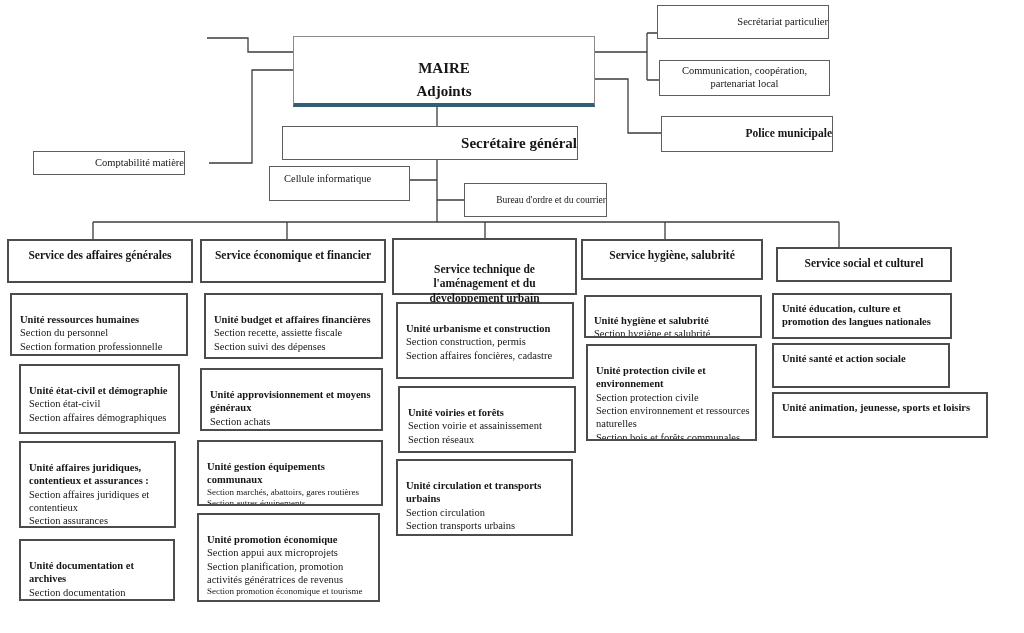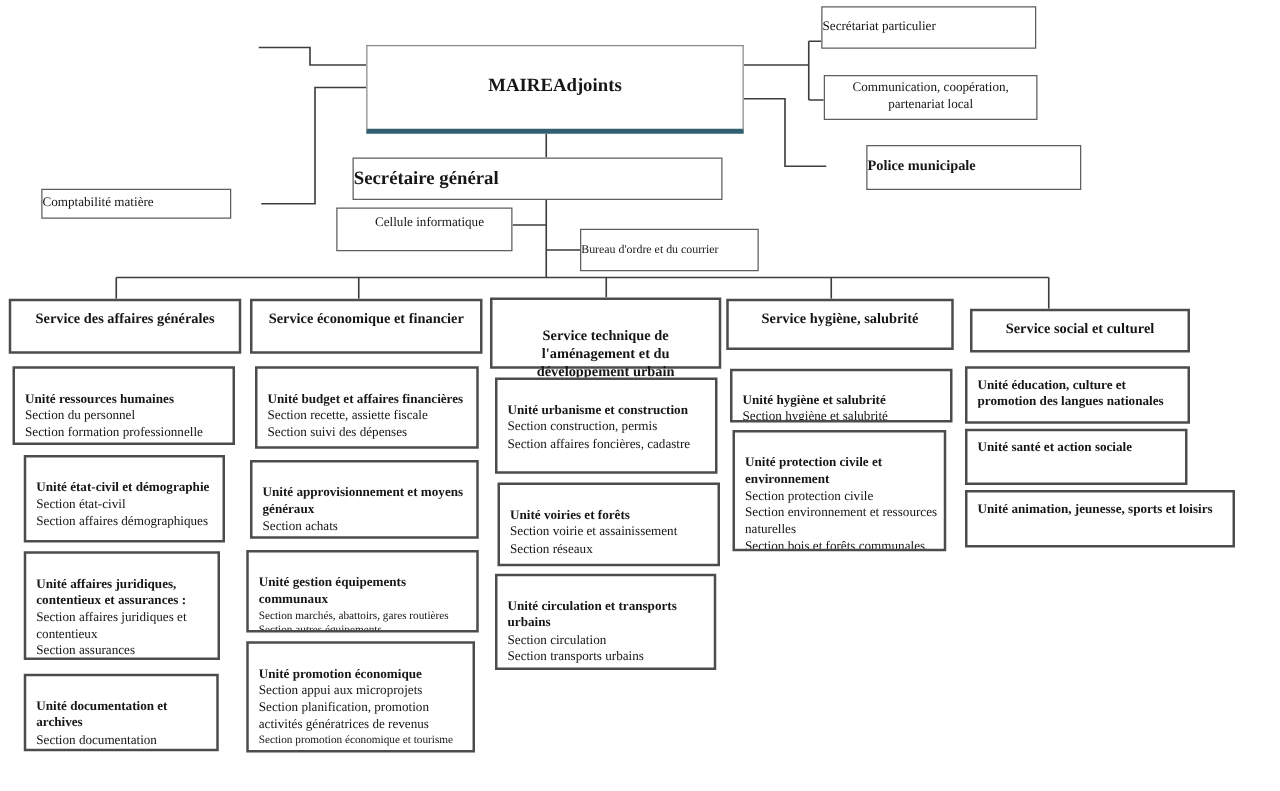--- a/index.html
+++ b/index.html
@@ -1,25 +1,25 @@
 <!DOCTYPE html>
 <html><head>
 <meta charset="utf-8">
 <style>
   html,body{margin:0;padding:0;background:#fff;}
   .stage{position:relative;width:1024px;height:633px;background:#fff;overflow:hidden;
          font-family:"Liberation Serif","DejaVu Serif",serif;color:#161616;}
   .lines{position:absolute;left:0;top:0;width:1024px;height:633px;}
   .box{position:absolute;background:#fff;border:2px solid #4c4c4c;box-sizing:border-box;}
   .thin{border-width:1px;border-color:#5e5e5e;}
-  .center{display:flex;align-items:center;justify-content:flex-start;text-align:center;}
+  .center{display:flex;align-items:center;justify-content:flex-end;text-align:center;}
   .fs10{font-size:10.5px;line-height:1.2;}
   .fs9{font-size:9.5px;}
-  .bold{font-weight:bold;margin-left:32px;}
-  .maire{display:flex;flex-direction:row;align-items:center;justify-content:center;
+  .bold{font-weight:bold;}
+  .maire{display:flex;flex-direction:column;align-items:center;justify-content:flex-end;
          font-weight:bold;font-size:15px;line-height:1.55;border:1px solid #8a8a8a;
          border-bottom:4px solid #2f5f70;}
   .sg{font-weight:bold;font-size:15px;}
   .hdr{font-weight:bold;font-size:11.5px;text-align:center;padding:7px 7px 0 7px;line-height:1.25;}
   .unit{padding:18px 5px 3px 8px;font-size:10.5px;line-height:1.27;overflow:hidden;}
   .unit .t{font-weight:bold;}
   .sec.small{font-size:9px;}
 </style>
 </head>
 <body>
@@ -56,21 +56,21 @@
   </div>
 
   <div class="box thin center fs10 bold" style="left:661px;top:116px;width:172px;height:36px;font-size:11.5px">
     <span>Police municipale</span>
   </div>
 
   <div class="box thin center sg" style="left:282px;top:126px;width:296px;height:34px">
     <span>Secrétaire général</span>
   </div>
 
-  <div class="box thin fs10" style="left:269px;top:166px;width:141px;height:35px;padding:6px 4px 0 30px">
+  <div class="box thin fs10" style="left:269px;top:166px;width:141px;height:35px;padding:6px 4px 0 14px">
     <span>Cellule informatique</span>
   </div>
 
   <div class="box thin center fs9" style="left:464px;top:183px;width:143px;height:34px">
     <span>Bureau d'ordre et du courrier</span>
   </div>
 
   <div class="box hdr" style="left:7px;top:239px;width:186px;height:44px">
     <span>Service des affaires générales</span>
   </div>

